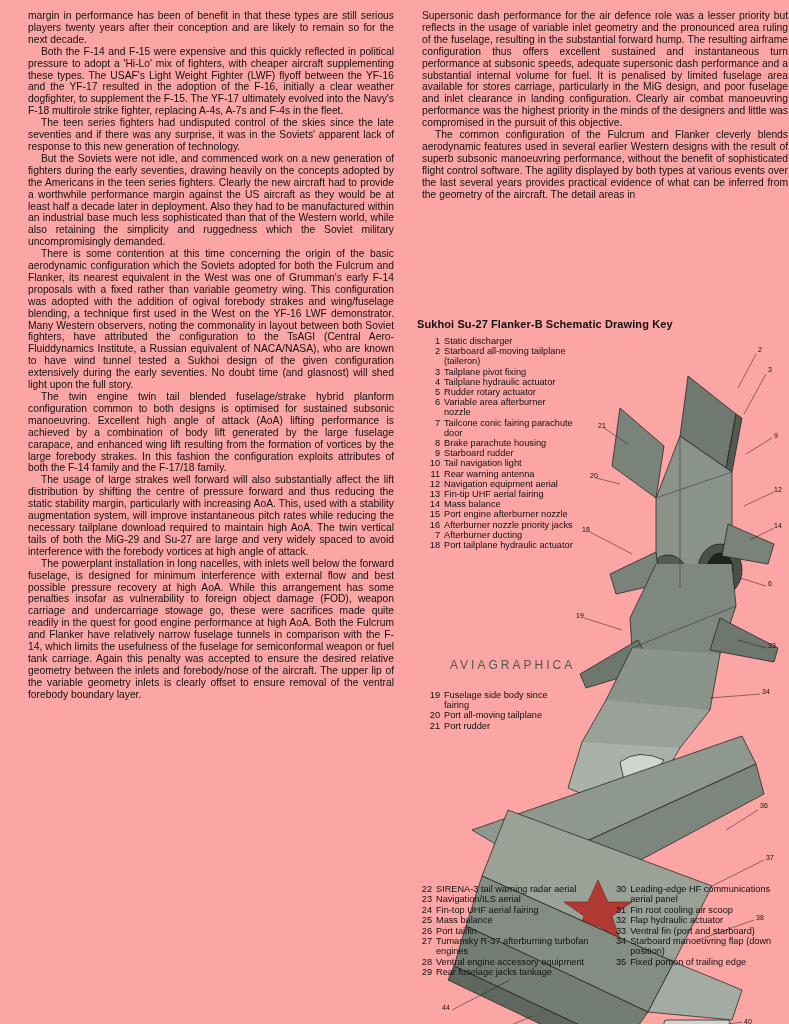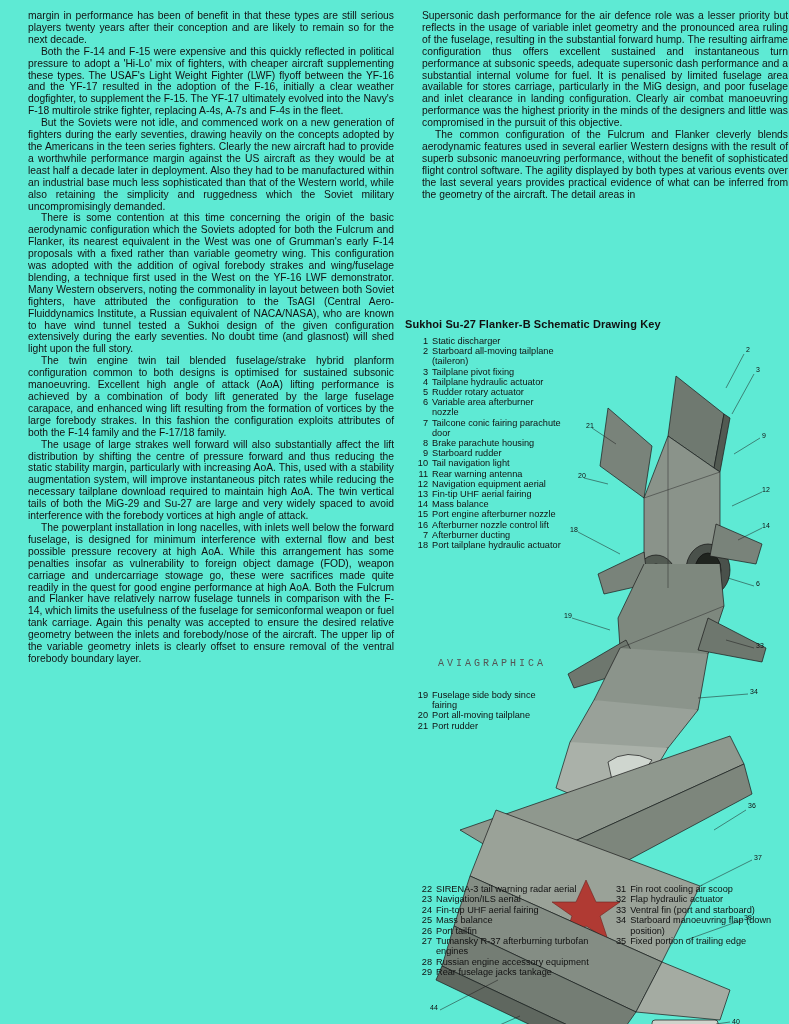--- a/index.html
+++ b/index.html
@@ -12,21 +12,21 @@
     height: 1024px;
     font-family: "Liberation Sans", sans-serif;
     color: #111111;
     overflow: hidden;
     position: relative;
   }
   .page {
     position: relative;
     width: 789px;
     height: 1024px;
-    background: #5eead4;
+    background: #fca5a5;
     box-sizing: border-box;
     padding: 10px 2px 8px 14px;
   }
   .columns {
     position: relative;
     width: 100%;
     height: 100%;
   }
   .col {
     position: absolute;
@@ -41,21 +41,21 @@
   .col-right { left: 408px; }
   .col p {
     margin: 0;
     text-indent: 13px;
   }
   .col p.noindent { text-indent: 0; }
 
   
   .figure {
     position: absolute;
-    left: 400px;
+    left: 412px;
     top: 318px;
     width: 370px;
     height: 600px;
   }
   .fig-title {
     font-size: 11px;
     font-weight: bold;
     margin: 0 0 4px 5px;
     letter-spacing: 0.1px;
   }
@@ -120,24 +120,24 @@
     top: 0px;
     width: 222px;
     height: 560px;
   }
   .illus svg { display: block; }
 
   .aviagraphica {
     position: absolute;
     left: 38px;
     top: 340px;
-    font-size: 10px;
+    font-size: 12px;
     letter-spacing: 3px;
     color: #555;
-    font-family: Liberation Mono, monospace;
+    font-family: Liberation Sans, sans-serif;
   }
 
   
   .illus2 {
     position: absolute;
     left: 0px;
     top: 372px;
     width: 370px;
     height: 500px;
   }
@@ -145,20 +145,21 @@
 </head>
 <body>
 
 <div class="page">
 
   <div class="columns">
 
     <div class="col col-left">
       <p class="noindent">margin in performance has been of benefit in that these types are still serious players twenty years after their conception and are likely to remain so for the next decade.</p>
       <p>Both the F-14 and F-15 were expensive and this quickly reflected in political pressure to adopt a 'Hi-Lo' mix of fighters, with cheaper aircraft supplementing these types. The USAF's Light Weight Fighter (LWF) flyoff between the YF-16 and the YF-17 resulted in the adoption of the F-16, initially a clear weather dogfighter, to supplement the F-15. The YF-17 ultimately evolved into the Navy's F-18 multirole strike fighter, replacing A-4s, A-7s and F-4s in the fleet.</p>
+      <p>The teen series fighters had undisputed control of the skies since the late seventies and if there was any surprise, it was in the Soviets' apparent lack of response to this new generation of technology.</p>
       <p>But the Soviets were not idle, and commenced work on a new generation of fighters during the early seventies, drawing heavily on the concepts adopted by the Americans in the teen series fighters. Clearly the new aircraft had to provide a worthwhile performance margin against the US aircraft as they would be at least half a decade later in deployment. Also they had to be manufactured within an industrial base much less sophisticated than that of the Western world, while also retaining the simplicity and ruggedness which the Soviet military uncompromisingly demanded.</p>
       <p>There is some contention at this time concerning the origin of the basic aerodynamic configuration which the Soviets adopted for both the Fulcrum and Flanker, its nearest equivalent in the West was one of Grumman's early F-14 proposals with a fixed rather than variable geometry wing. This configuration was adopted with the addition of ogival forebody strakes and wing/fuselage blending, a technique first used in the West on the YF-16 LWF demonstrator. Many Western observers, noting the commonality in layout between both Soviet fighters, have attributed the configuration to the TsAGI (Central Aero-Fluiddynamics Institute, a Russian equivalent of NACA/NASA), who are known to have wind tunnel tested a Sukhoi design of the given configuration extensively during the early seventies. No doubt time (and glasnost) will shed light upon the full story.</p>
       <p>The twin engine twin tail blended fuselage/strake hybrid planform configuration common to both designs is optimised for sustained subsonic manoeuvring. Excellent high angle of attack (AoA) lifting performance is achieved by a combination of body lift generated by the large fuselage carapace, and enhanced wing lift resulting from the formation of vortices by the large forebody strakes. In this fashion the configuration exploits attributes of both the F-14 family and the F-17/18 family.</p>
       <p>The usage of large strakes well forward will also substantially affect the lift distribution by shifting the centre of pressure forward and thus reducing the static stability margin, particularly with increasing AoA. This, used with a stability augmentation system, will improve instantaneous pitch rates while reducing the necessary tailplane download required to maintain high AoA. The twin vertical tails of both the MiG-29 and Su-27 are large and very widely spaced to avoid interference with the forebody vortices at high angle of attack.</p>
       <p>The powerplant installation in long nacelles, with inlets well below the forward fuselage, is designed for minimum interference with external flow and best possible pressure recovery at high AoA. While this arrangement has some penalties insofar as vulnerability to foreign object damage (FOD), weapon carriage and undercarriage stowage go, these were sacrifices made quite readily in the quest for good engine performance at high AoA. Both the Fulcrum and Flanker have relatively narrow fuselage tunnels in comparison with the F-14, which limits the usefulness of the fuselage for semiconformal weapon or fuel tank carriage. Again this penalty was accepted to ensure the desired relative geometry between the inlets and forebody/nose of the aircraft. The upper lip of the variable geometry inlets is clearly offset to ensure removal of the ventral forebody boundary layer.</p>
     </div>
 
     <div class="col col-right">
       <p class="noindent">Supersonic dash performance for the air defence role was a lesser priority but reflects in the usage of variable inlet geometry and the pronounced area ruling of the fuselage, resulting in the substantial forward hump. The resulting airframe configuration thus offers excellent sustained and instantaneous turn performance at subsonic speeds, adequate supersonic dash performance and a substantial internal volume for fuel. It is penalised by limited fuselage area available for stores carriage, particularly in the MiG design, and poor fuselage and inlet clearance in landing configuration. Clearly air combat manoeuvring performance was the highest priority in the minds of the designers and little was compromised in the pursuit of this objective.</p>
       <p>The common configuration of the Fulcrum and Flanker cleverly blends aerodynamic features used in several earlier Western designs with the result of superb subsonic manoeuvring performance, without the benefit of sophisticated flight control software. The agility displayed by both types at various events over the last several years provides practical evidence of what can be inferred from the geometry of the aircraft. The detail areas in</p>
@@ -225,21 +226,21 @@
       <li>
           <span class="key-num">14</span>
           <span class="key-text">Mass balance</span>
         </li>
       <li>
           <span class="key-num">15</span>
           <span class="key-text">Port engine afterburner nozzle</span>
         </li>
       <li>
           <span class="key-num">16</span>
-          <span class="key-text">Afterburner nozzle control lift</span>
+          <span class="key-text">Afterburner nozzle priority jacks</span>
         </li>
       <li>
           <span class="key-num">7</span>
           <span class="key-text">Afterburner ducting</span>
         </li>
       <li>
           <span class="key-num">18</span>
           <span class="key-text">Port tailplane hydraulic actuator</span>
         </li>
     </ul>
@@ -401,31 +402,35 @@
         <li>
             <span class="key-num">26</span>
             <span class="key-text">Port tailfin</span>
           </li>
         <li>
             <span class="key-num">27</span>
             <span class="key-text">Tumansky R-37 afterburning turbofan engines</span>
           </li>
         <li>
             <span class="key-num">28</span>
-            <span class="key-text">Russian engine accessory equipment</span>
+            <span class="key-text">Ventral engine accessory equipment</span>
           </li>
         <li>
             <span class="key-num">29</span>
             <span class="key-text">Rear fuselage jacks tankage</span>
           </li>
       </ul>
     </div>
     <div class="bk-col two">
       <ul>
         <li>
+            <span class="key-num">30</span>
+            <span class="key-text">Leading-edge HF communications aerial panel</span>
+          </li>
+        <li>
             <span class="key-num">31</span>
             <span class="key-text">Fin root cooling air scoop</span>
           </li>
         <li>
             <span class="key-num">32</span>
             <span class="key-text">Flap hydraulic actuator</span>
           </li>
         <li>
             <span class="key-num">33</span>
             <span class="key-text">Ventral fin (port and starboard)</span>

